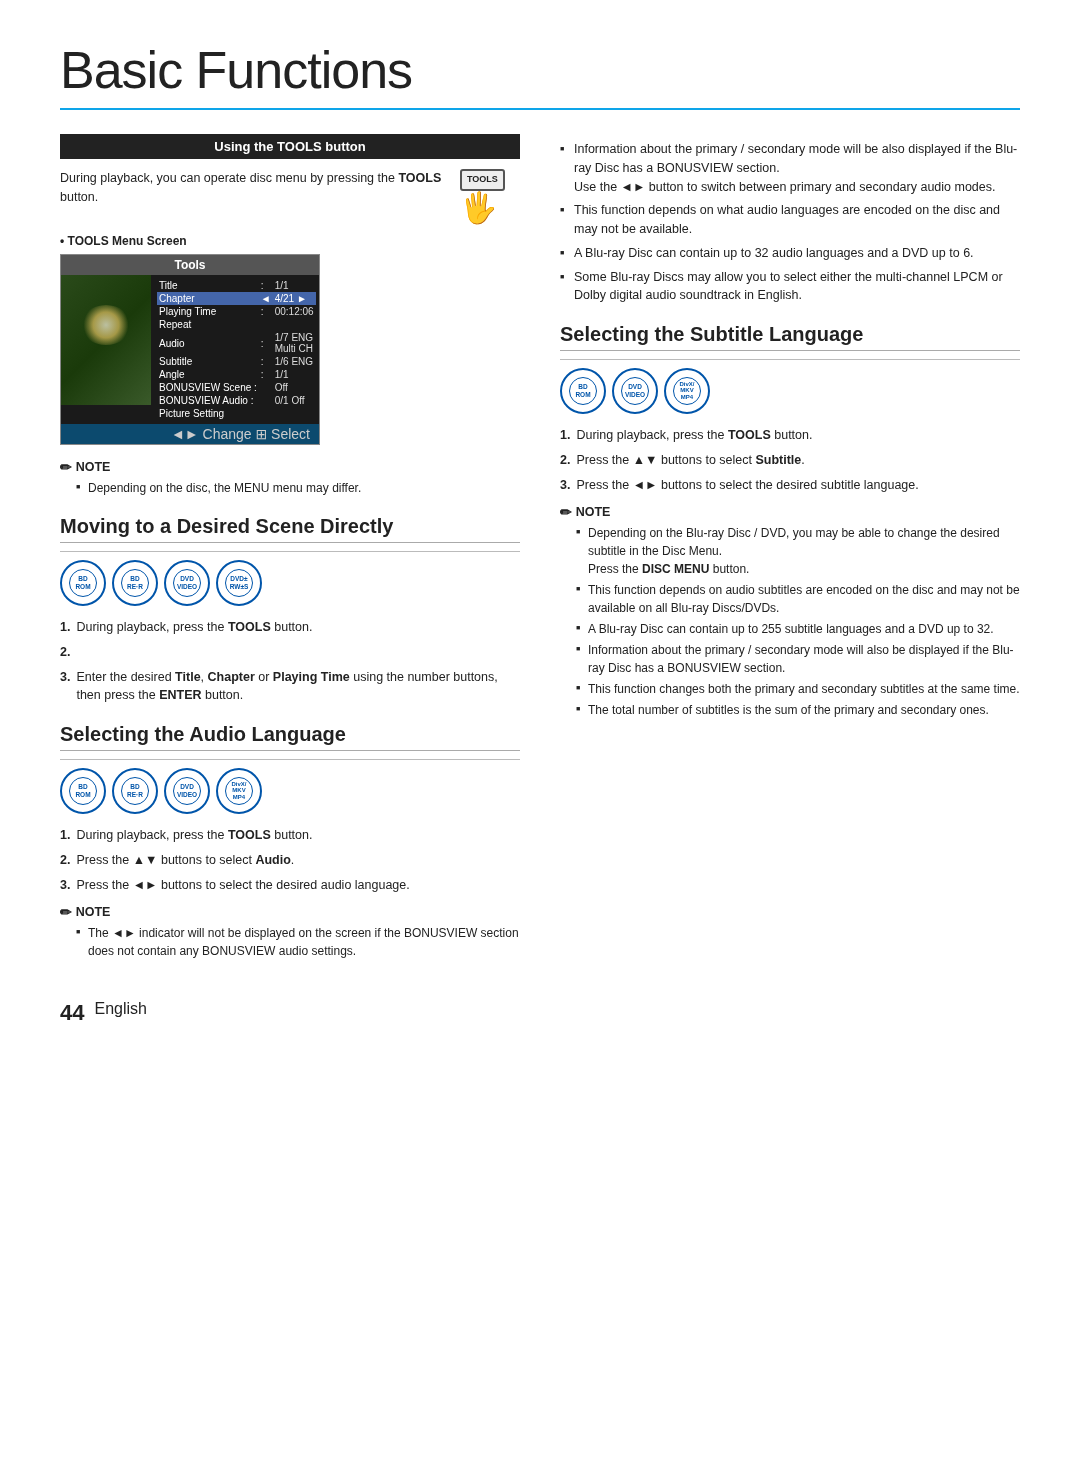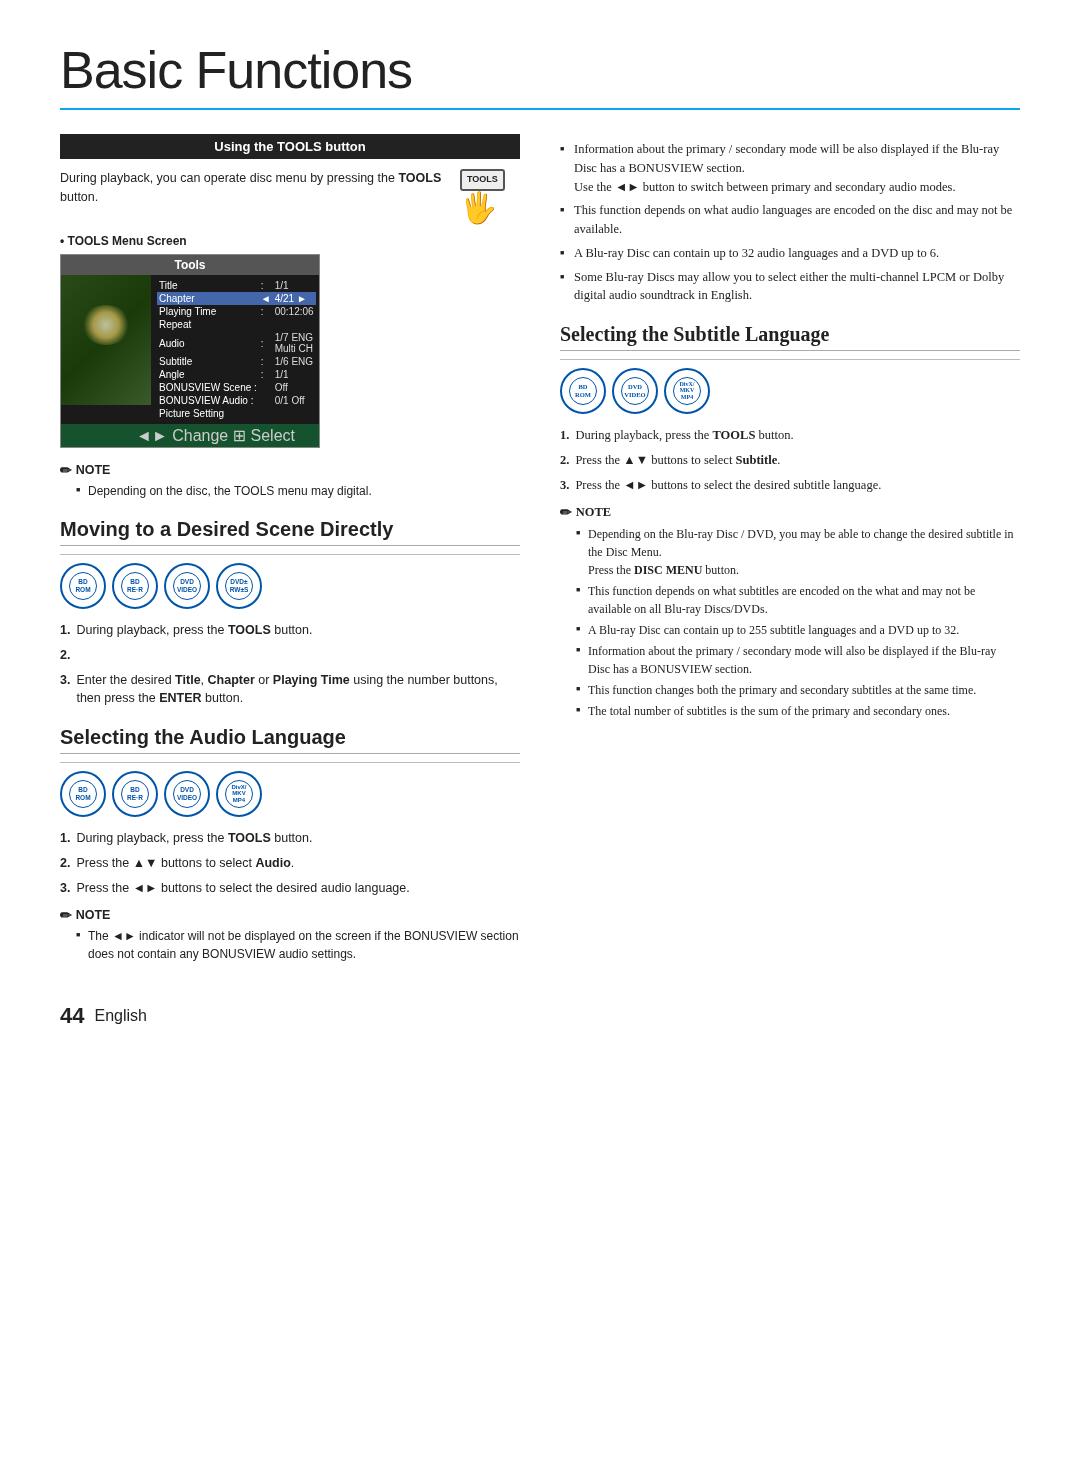--- a/index.html
+++ b/index.html
@@ -23,21 +23,20 @@
     .two-col {
       display: flex;
       gap: 40px;
     }
     .left-col {
       flex: 0 0 460px;
       max-width: 460px;
     }
     .right-col {
       flex: 1;
-      font-family: Liberation Serif, serif;
     }
     
     .tools-header {
       background: #222;
       color: #fff;
       text-align: center;
       font-size: 13px;
       font-weight: bold;
       padding: 5px 2px;
       margin-bottom: 10px;
@@ -113,24 +112,24 @@
     .tools-screen-table tr td:first-child {
       color: #fff;
       white-space: nowrap;
     }
     .tools-screen-table tr td.colon { width: 10px; }
     .tools-screen-table tr.highlighted td {
       background: #4466aa;
       color: #fff;
     }
     .tools-screen-footer {
-      background: #14532d;
+      background: #0c4a6e;
       text-align: right;
-      padding: 2px 24px;
-      font-size: 16px;
+      padding: 2px 9px;
+      font-size: 14px;
       color: #ccc;
     }
     
     .note-section {
       margin: 10px 0;
     }
     .note-label {
       display: flex;
       align-items: center;
       gap: 4px;
@@ -247,21 +246,20 @@
       position: absolute;
       left: 0;
       top: 4px;
     }
     
     .page-num {
       margin-top: 40px;
       font-size: 22px;
       font-weight: bold;
       display: flex;
-      align-items: center;
       gap: 10px;
     }
     .page-num span.english {
       font-size: 16px;
       font-weight: normal;
     }
     hr.section-div {
       border: none;
       border-top: 1px solid #bbb;
       margin: 4px 0 8px 0;
@@ -353,21 +351,21 @@
       </div>
       <div class="tools-screen-footer">◄► Change  ⊞ Select</div>
     </div>
 
     <div class="note-section">
       <div class="note-label">
         <span class="note-pencil">✏</span>
         <span>NOTE</span>
       </div>
       <ul class="note-text">
-        <li>Depending on the disc, the TOOLS menu may digital.</li>
+        <li>Depending on the disc, the MENU menu may differ.</li>
       </ul>
     </div>
 
     <h2 class="section-heading">Moving to a Desired Scene Directly</h2>
     <hr class="section-div">
     <div class="disc-badges">
       <div class="disc-badge bd-rom">
         <div class="disc-badge-inner">BD<br>ROM</div>
       </div>
       <div class="disc-badge bd-re">
@@ -481,21 +479,21 @@
         </li>
     </ol>
 
     <div class="note-section">
       <div class="note-label">
         <span class="note-pencil">✏</span>
         <span>NOTE</span>
       </div>
       <ul class="note-text">
         <li>Depending on the Blu-ray Disc / DVD, you may be able to change the desired subtitle in the Disc Menu.<br>Press the <b>DISC MENU</b> button.</li>
-        <li>This function depends on what subtitles are encoded on the what and may not be available on all Blu-ray Discs/DVDs.</li>
+        <li>This function depends on audio subtitles are encoded on the disc and may not be available on all Blu-ray Discs/DVDs.</li>
         <li>A Blu-ray Disc can contain up to 255 subtitle languages and a DVD up to 32.</li>
         <li>Information about the primary / secondary mode will also be displayed if the Blu-ray Disc has a BONUSVIEW section.</li>
         <li>This function changes both the primary and secondary subtitles at the same time.</li>
         <li>The total number of subtitles is the sum of the primary and secondary ones.</li>
       </ul>
     </div>
   </div>
 </div>
 
 </body></html>

